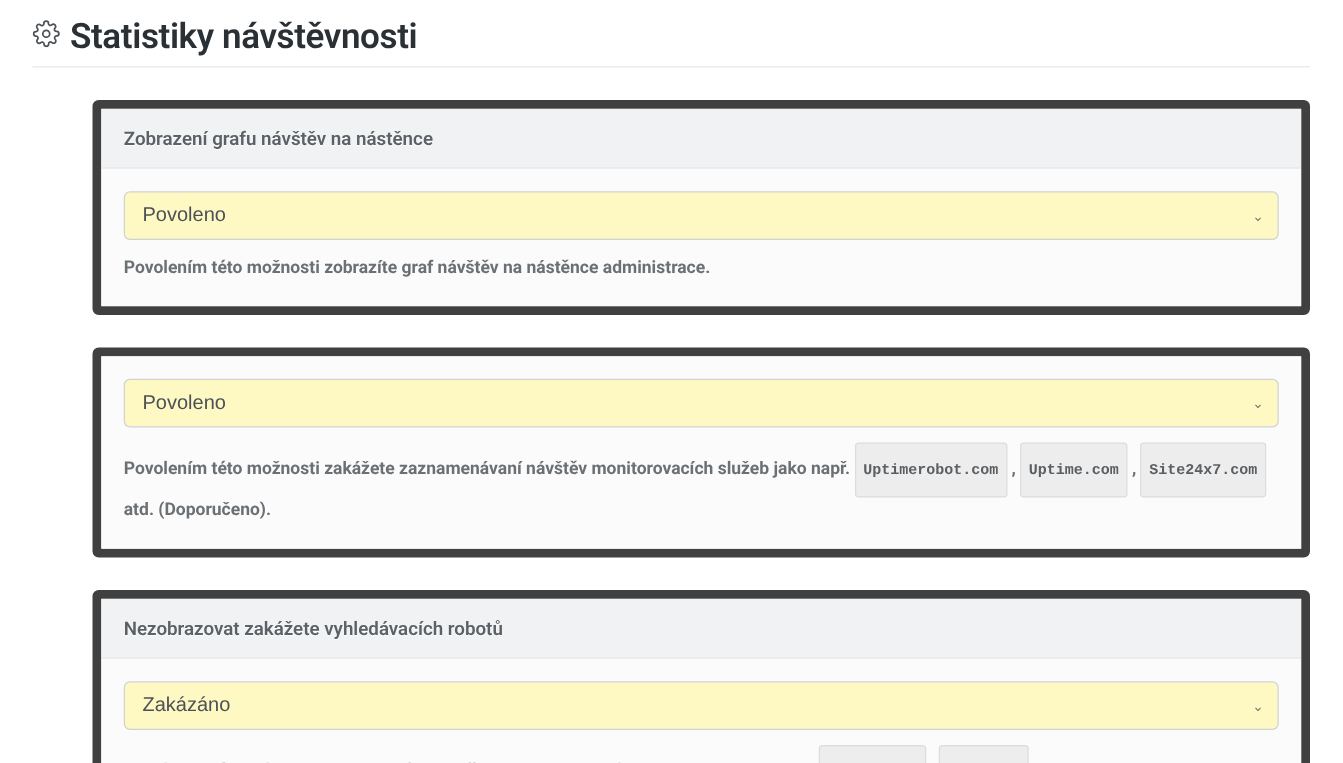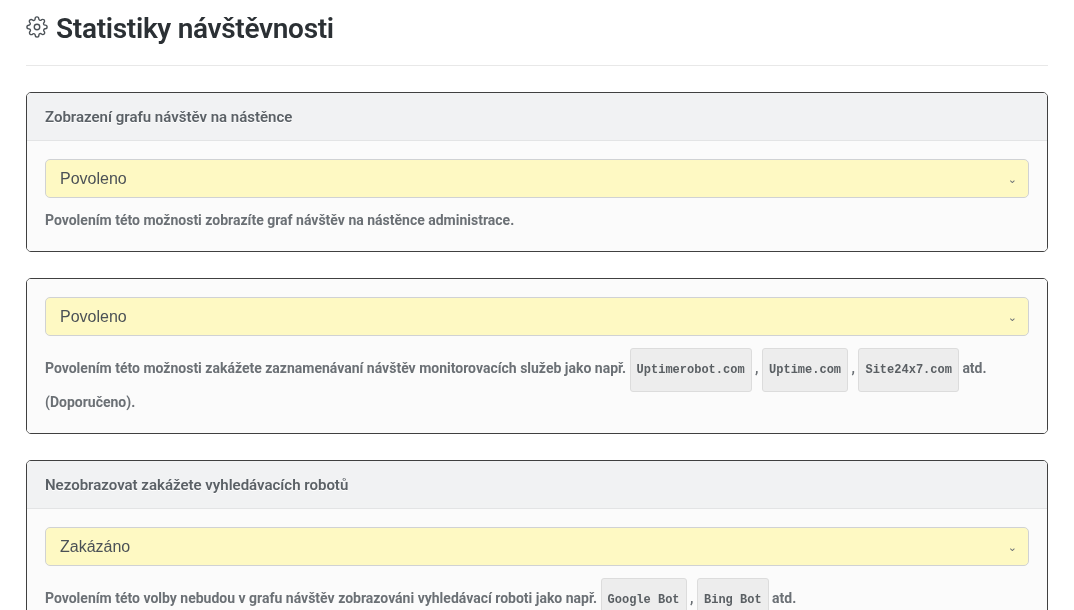--- a/index.html
+++ b/index.html
@@ -11,21 +11,21 @@
       font-family: -apple-system, BlinkMacSystemFont, "Segoe UI", Roboto, "Helvetica Neue", Arial, sans-serif;
       background: #ffffff;
       color: #2d3237;
       padding: 12px 26px;
       width: 1074px;
     }
     .header-row {
       display: flex;
       align-items: center;
       justify-content: space-between;
-      padding-bottom: 20px;
+      padding-bottom: 8px;
       border-bottom: 1px solid #e8e8e8;
       margin-bottom: 26px;
     }
     .header-title-wrap {
       display: flex;
       align-items: center;
       gap: 8px;
     }
     .gear-icon svg {
       width: 22px;
@@ -49,25 +49,26 @@
       border-radius: 4px;
       padding: 7px 14px;
       font-size: 14px;
       cursor: pointer;
       color: #fff;
     }
     .btn-primary { background: #1f7bd8; }
     .btn-secondary { background: #7a8085; }
 
     .panel {
-      border: 1px solid #404040;
+      border: 7px solid #404040;
       border-radius: 5px;
       margin-bottom: 26px;
       background: #fbfbfb;
       overflow: hidden;
+      margin-left: 48px;
     }
     .panel-header {
       background: #f1f2f3;
       padding: 14px 18px;
       border-bottom: 1px solid #e3e4e5;
     }
     .panel-header span {
       font-size: 15px;
       font-weight: 600;
       color: #5b6166;

